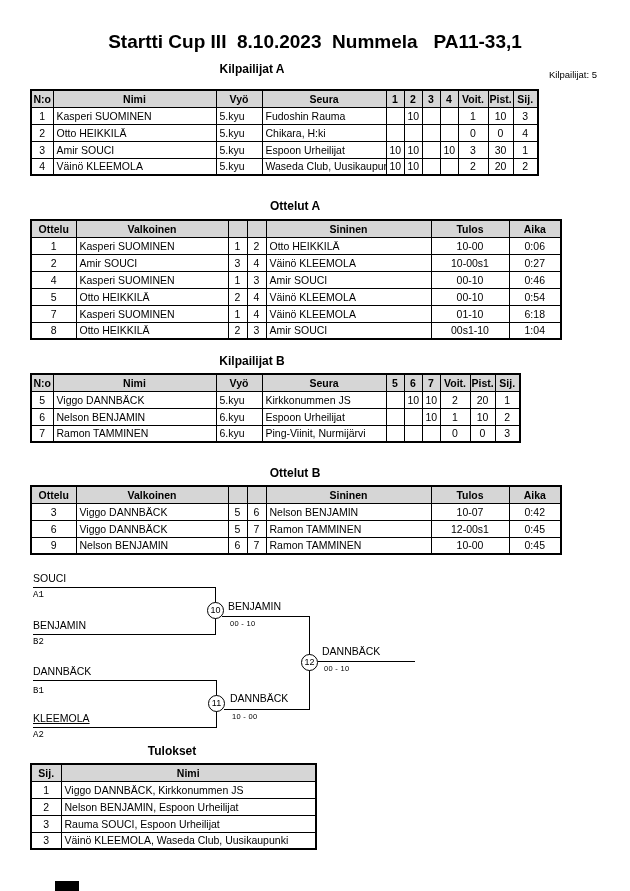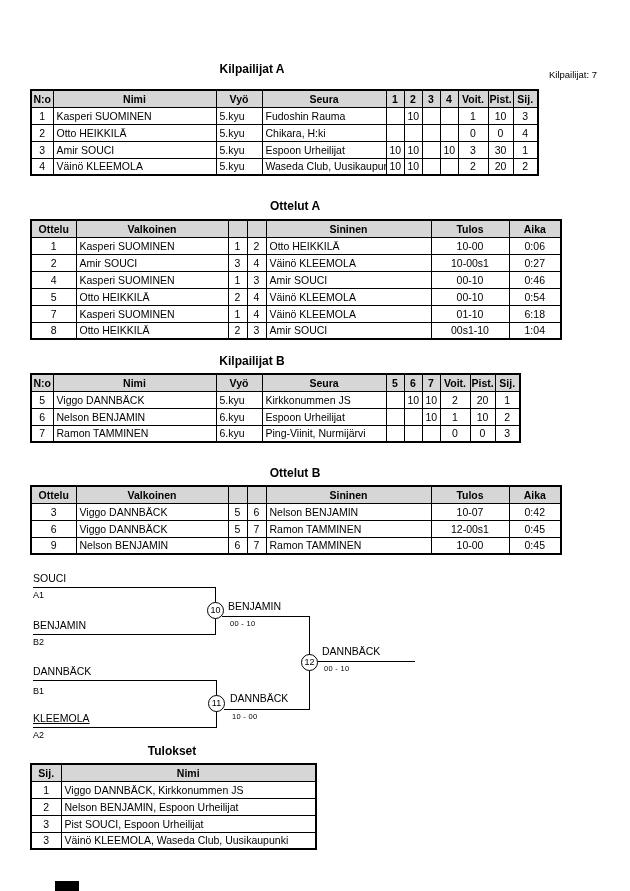--- a/index.html
+++ b/index.html
@@ -15,35 +15,36 @@
 
   table.grid { position:absolute; border-collapse:collapse; table-layout:fixed;
                font-size:10.5px; border:2px solid #000; background:#fff; }
   .grid th, .grid td { border:1px solid #000; height:17px; padding:0 3px;
                        white-space:nowrap; overflow:hidden; }
   .grid th { background:#d6d6d6; font-weight:bold; text-align:center; padding:0 1px; }
   .ctr { text-align:center; }
   .lft { text-align:left; }
 
   .bk-name  { position:absolute; font-size:10.5px; white-space:nowrap; }
-  .bk-seed  { position:absolute; font-size:9px; }
+  .bk-seed  { position:absolute; font-size:9px;font-family:Liberation Mono, monospace; }
   .bk-score { position:absolute; font-size:7.5px; letter-spacing:.3px; }
   .hline { position:absolute; height:0; border-top:1px solid #000; }
   .vline { position:absolute; width:0; border-left:1px solid #000; }
   .bk-circle { position:absolute; width:17px; height:17px; border:1px solid #000;
                border-radius:50%; background:#fff; font-size:9px; line-height:15px;
                text-align:center; z-index:2; }
   .footer-mark { position:absolute; left:55px; top:881px; width:24px; height:10px; background:#000; }
 </style>
 </head>
 <body>
 
 <div class="page">
 
-  <div class="kpl">Kilpailijat: 7</div>
+  <div class="title">Startti Cup III  8.10.2023  Nummela   PA11-33,1</div>
+  <div class="kpl">Kilpailijat: 5</div>
 
   <div class="sec-title" style="left:252px; top:62px;">Kilpailijat A</div>
   <table class="grid" style="left:30px; top:89px; width:507px;">
     <colgroup>
       <col style="width:22px">
         <col style="width:163px">
         <col style="width:46px">
         <col style="width:124px">
       <col style="width:18px">
         <col style="width:18px">
@@ -364,21 +365,21 @@
     <tr>
       <td class="ctr">1</td>
       <td class="lft">Viggo DANNBÄCK, Kirkkonummen JS</td>
     </tr>
     <tr>
       <td class="ctr">2</td>
       <td class="lft">Nelson BENJAMIN, Espoon Urheilijat</td>
     </tr>
     <tr>
       <td class="ctr">3</td>
-      <td class="lft">Pist SOUCI, Espoon Urheilijat</td>
+      <td class="lft">Rauma SOUCI, Espoon Urheilijat</td>
     </tr>
     <tr>
       <td class="ctr">3</td>
       <td class="lft">Väinö KLEEMOLA, Waseda Club, Uusikaupunki</td>
     </tr>
   </tbody>
     </table>
 
   <div class="footer-mark"></div>
 </div>

